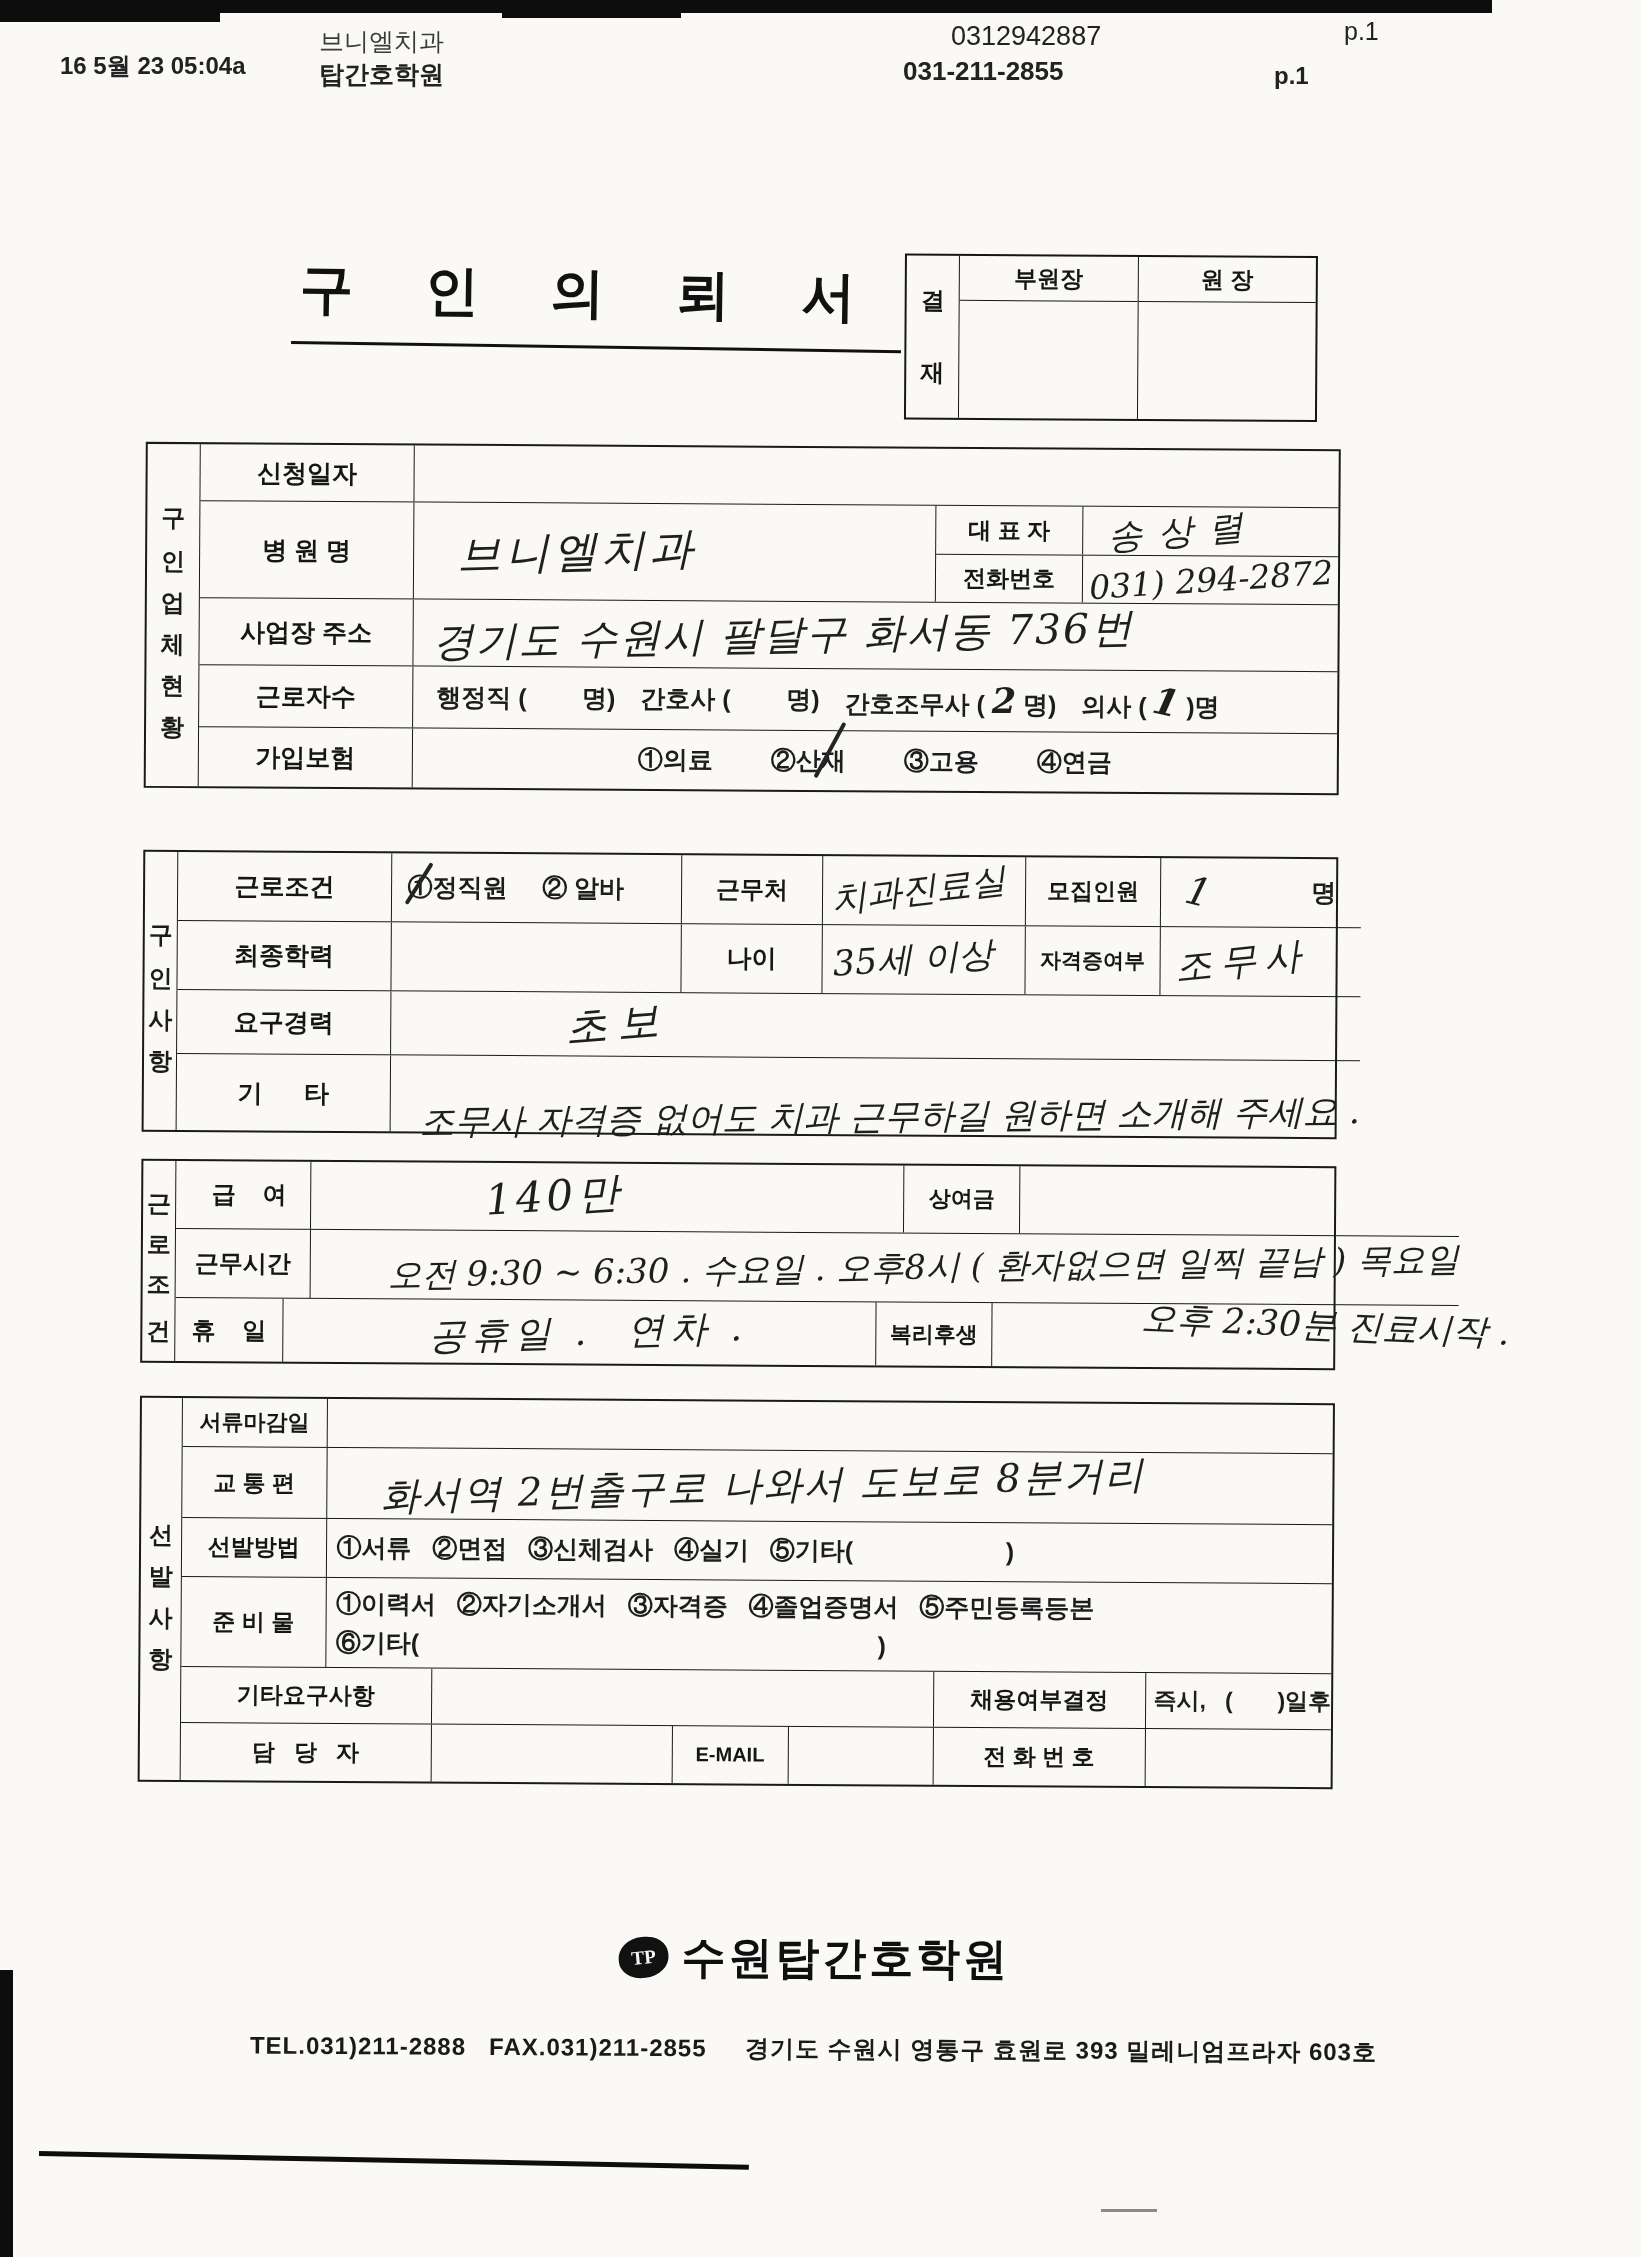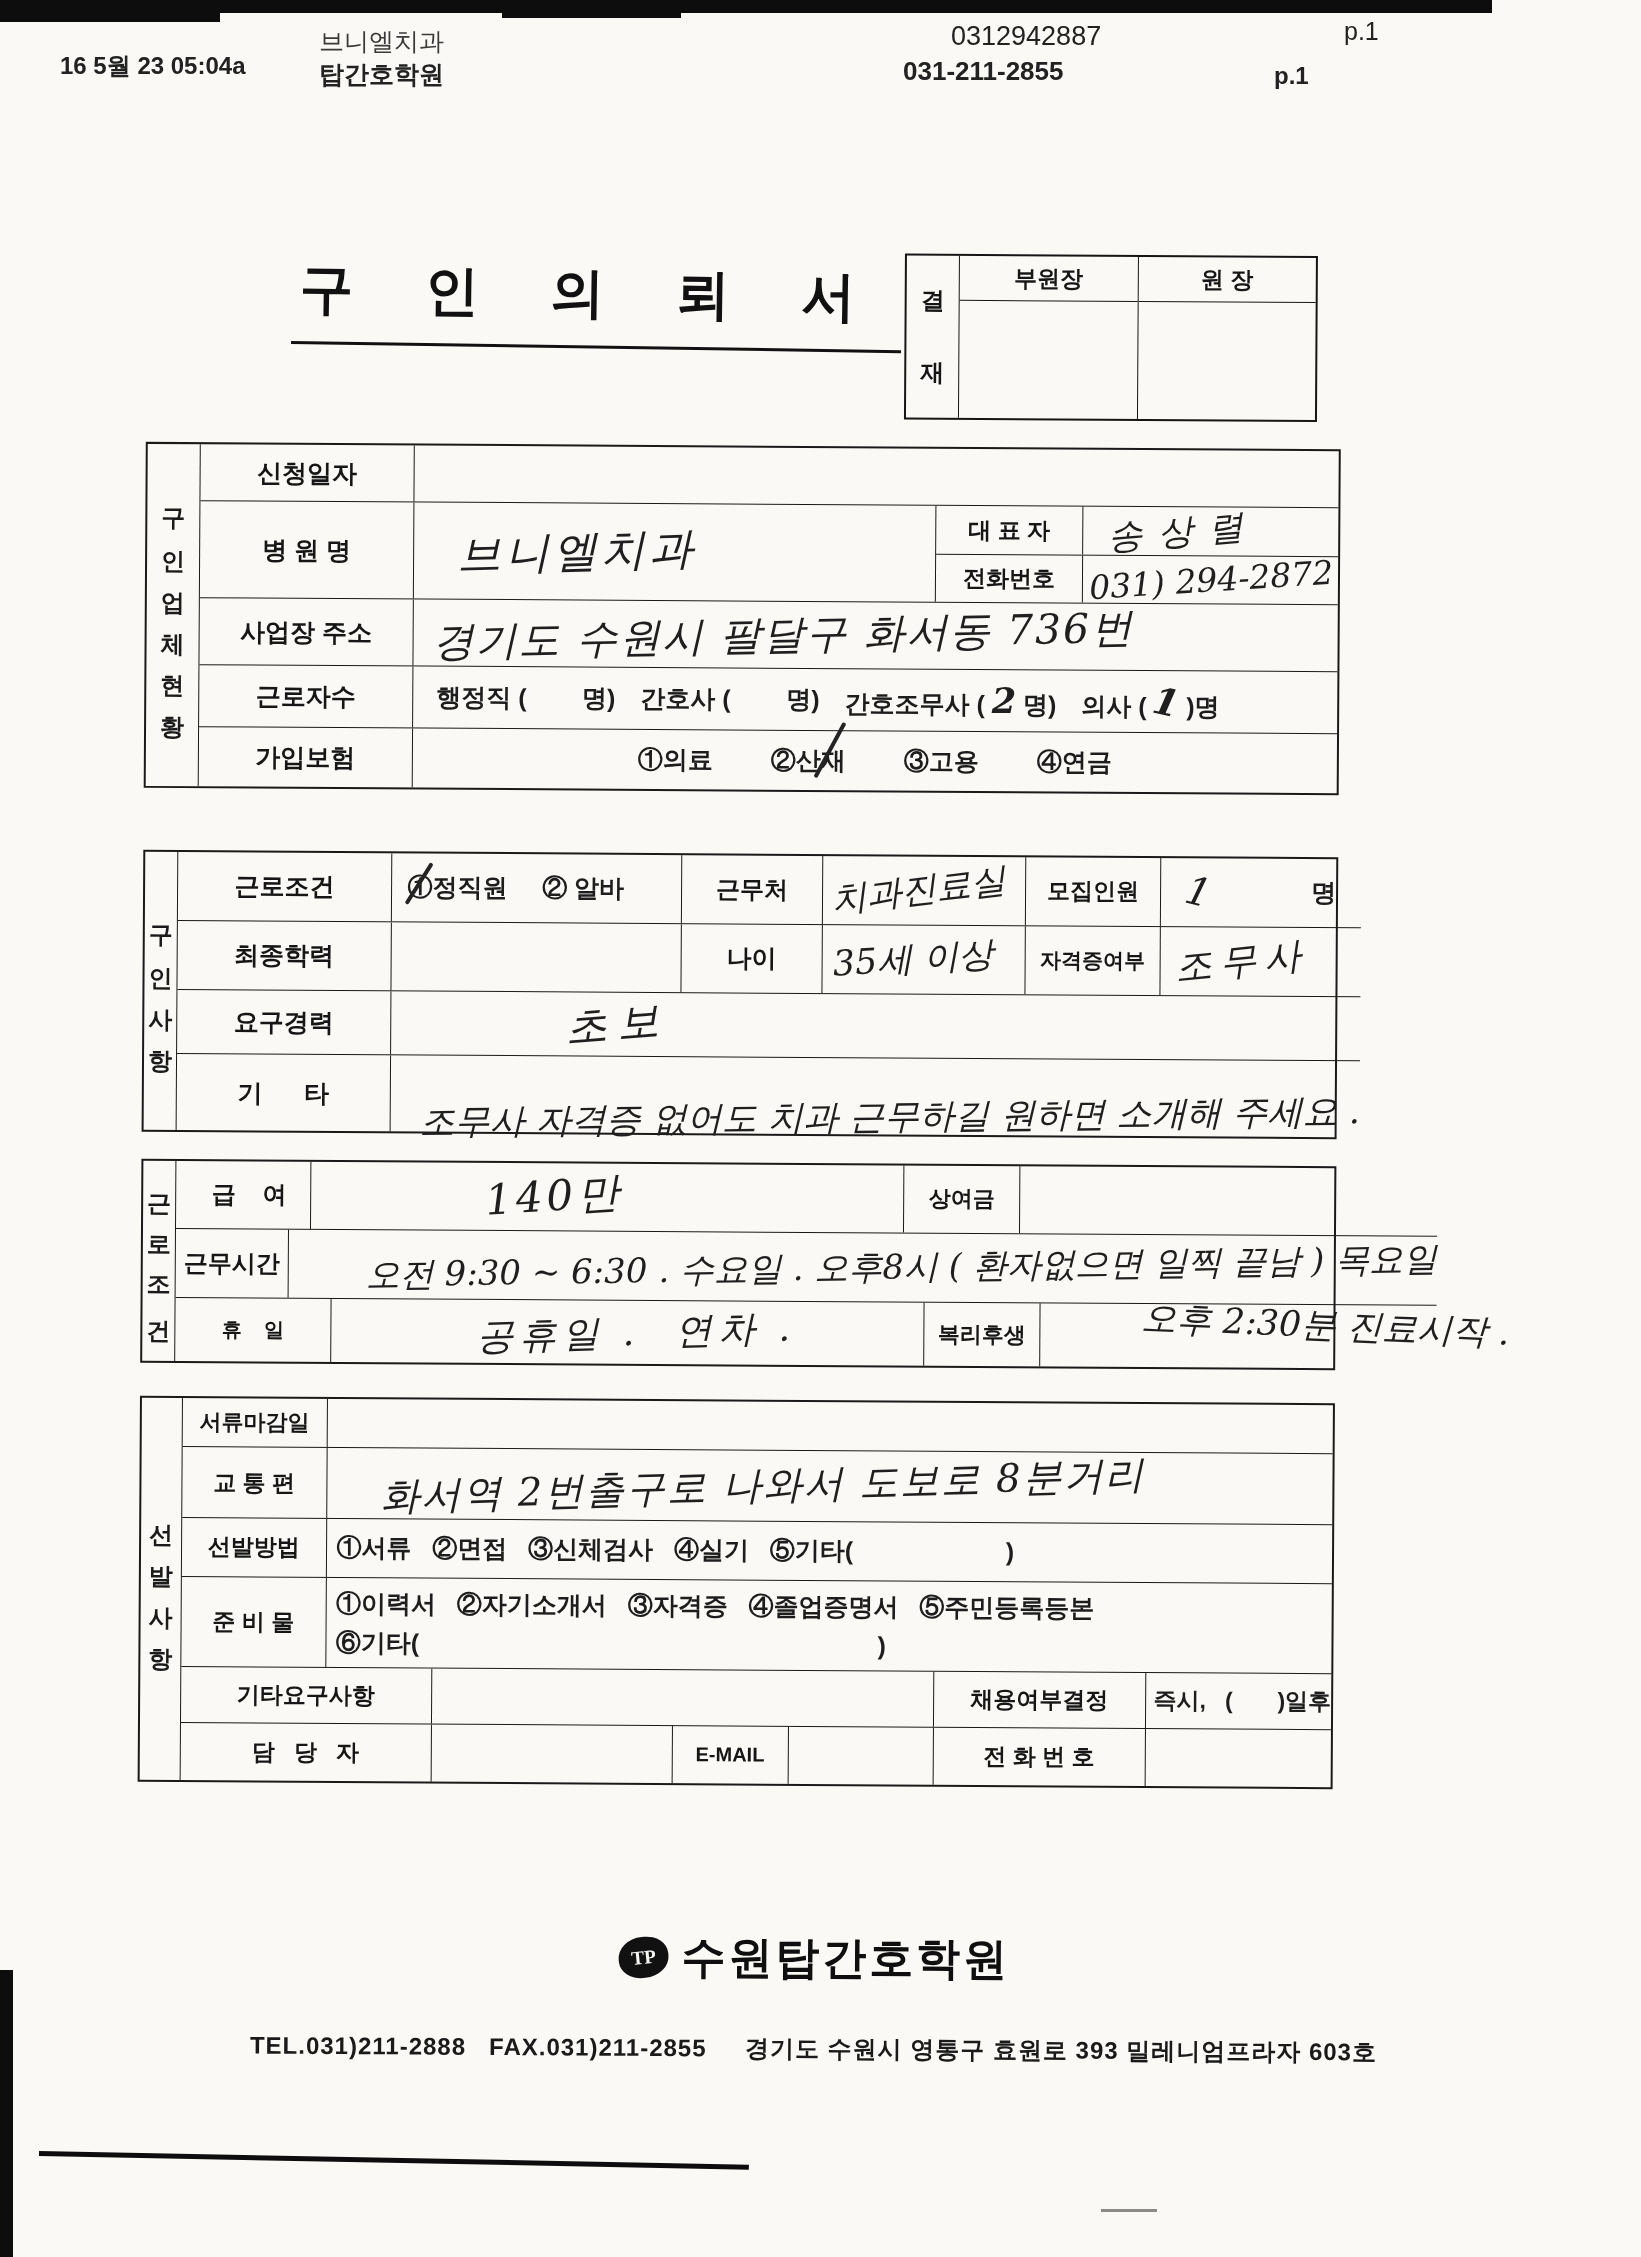--- a/index.html
+++ b/index.html
@@ -209,27 +209,27 @@
           <div class="c lbl" style="width:135px;font-size:24px;padding-left:12px;">급    여</div>
           <div class="c" style="width:593px;">
             <span class="hand" style="font-size:42px;margin-left:174px;transform:rotate(-4deg);letter-spacing:3.9px;">140만</span>
           </div>
           <div class="c lbl" style="width:116px;font-size:22px;">상여금</div>
           <div class="c end" style="flex:1;">
             <span class="hand" style="font-size:31px;"></span>
           </div>
         </div>
         <div class="row" style="height:70px;">
-          <div class="c lbl" style="width:113px;font-size:24px;">근무시간</div>
+          <div class="c lbl" style="width:135px;font-size:24px;">근무시간</div>
           <div class="c end" style="flex:1;overflow:visible;">
             <span class="hand" style="font-size:34px;margin-left:77px;transform:rotate(-1.2deg);white-space:nowrap;">오전 9:30 ~ 6:30 .     수요일 . 오후8시 ( 환자없으면 일찍 끝남 ) 목요일</span>
           </div>
         </div>
         <div class="row" style="height:63px;">
-          <div class="c lbl" style="width:156px;font-size:20px;">휴    일</div>
+          <div class="c lbl" style="width:108px;font-size:24px;">휴    일</div>
           <div class="c" style="width:593px;">
             <span class="hand" style="font-size:37px;margin-left:145px;transform:rotate(-2deg);letter-spacing:5.8px;">공휴일 .  연차 .</span>
           </div>
           <div class="c lbl" style="width:116px;font-size:22px;">복리후생</div>
           <div class="c end" style="flex:1;">
             <span class="hand" style="font-size:31px;"></span>
           </div>
         </div>
       </div>
     </div>

